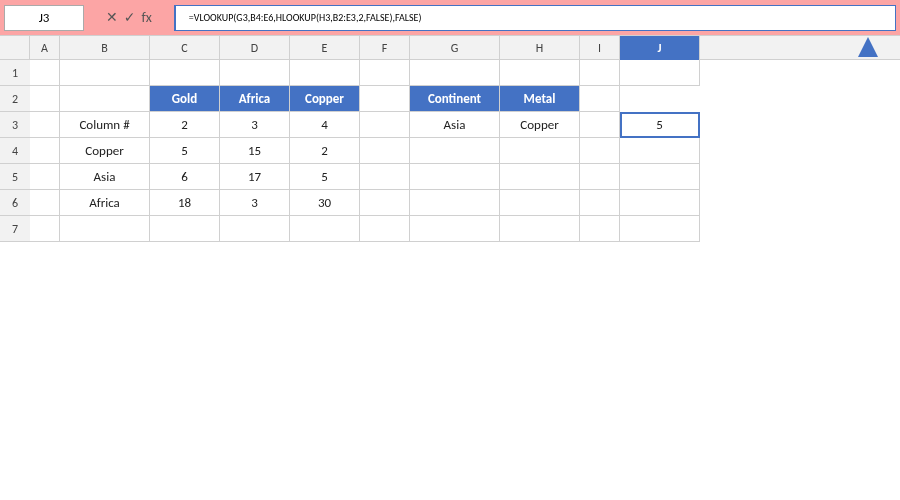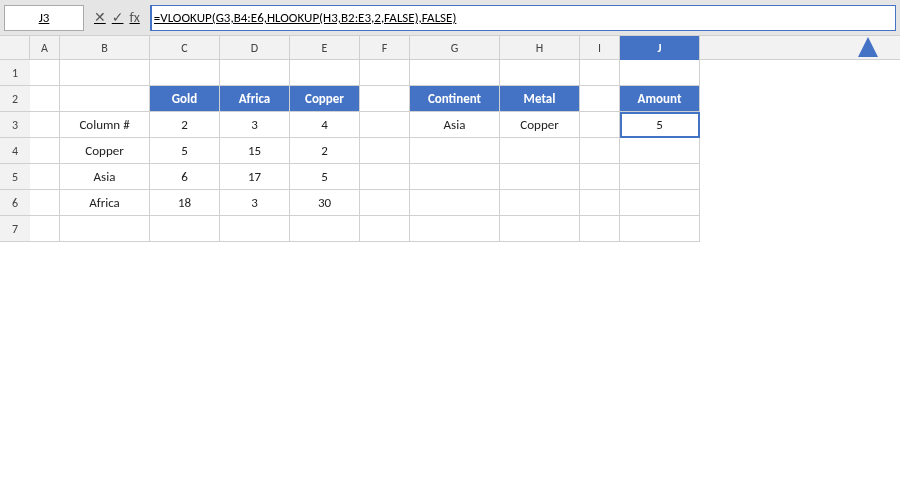--- a/index.html
+++ b/index.html
@@ -21,24 +21,23 @@
       flex-direction: column;
       background: #fff;
     }
 
     
     .formula-bar {
       display: flex;
       align-items: center;
       height: 36px;
       border-bottom: 1px solid #d0d0d0;
-      background: #e5e5e5;
+      background: #fca5a5;
       padding: 0 4px;
-      gap: 4px;
-      text-decoration: underline;
+      gap: 16px;
     }
 
     .cell-ref-box {
       width: 80px;
       height: 26px;
       border: 1px solid #aaa;
       display: flex;
       align-items: center;
       justify-content: center;
       font-size: 13px;
@@ -60,22 +59,22 @@
       cursor: pointer;
       color: #555;
       font-size: 14px;
     }
 
     .formula-input {
       flex: 1;
       height: 26px;
       border: 1px solid #4472c4;
       border-left: 2px solid #4472c4;
-      padding: 0 2px;
-      font-size: 13px;
+      padding: 0 13px;
+      font-size: 10px;
       font-family: Calibri, Arial, sans-serif;
       outline: none;
       background: #fff;
     }
 
     
     .grid-area {
       display: flex;
       flex: 1;
       overflow: hidden;
@@ -261,21 +260,20 @@
         <div class="grid-row">
           <div class="cell w-a"></div>
           <div class="cell w-b"></div>
           <div class="cell table-header w-c">Gold</div>
           <div class="cell table-header w-d">Africa</div>
           <div class="cell table-header w-e">Copper</div>
           <div class="cell w-f"></div>
           <div class="cell table-header w-g">Continent</div>
           <div class="cell table-header w-h">Metal</div>
           <div class="cell w-i"></div>
-          <div class="cell table-header w-j">Amount</div>
         </div>
 
         <div class="grid-row">
           <div class="cell w-a"></div>
           <div class="cell w-b">Column #</div>
           <div class="cell w-c">2</div>
           <div class="cell w-d">3</div>
           <div class="cell w-e">4</div>
           <div class="cell w-f"></div>
           <div class="cell w-g">Asia</div>

